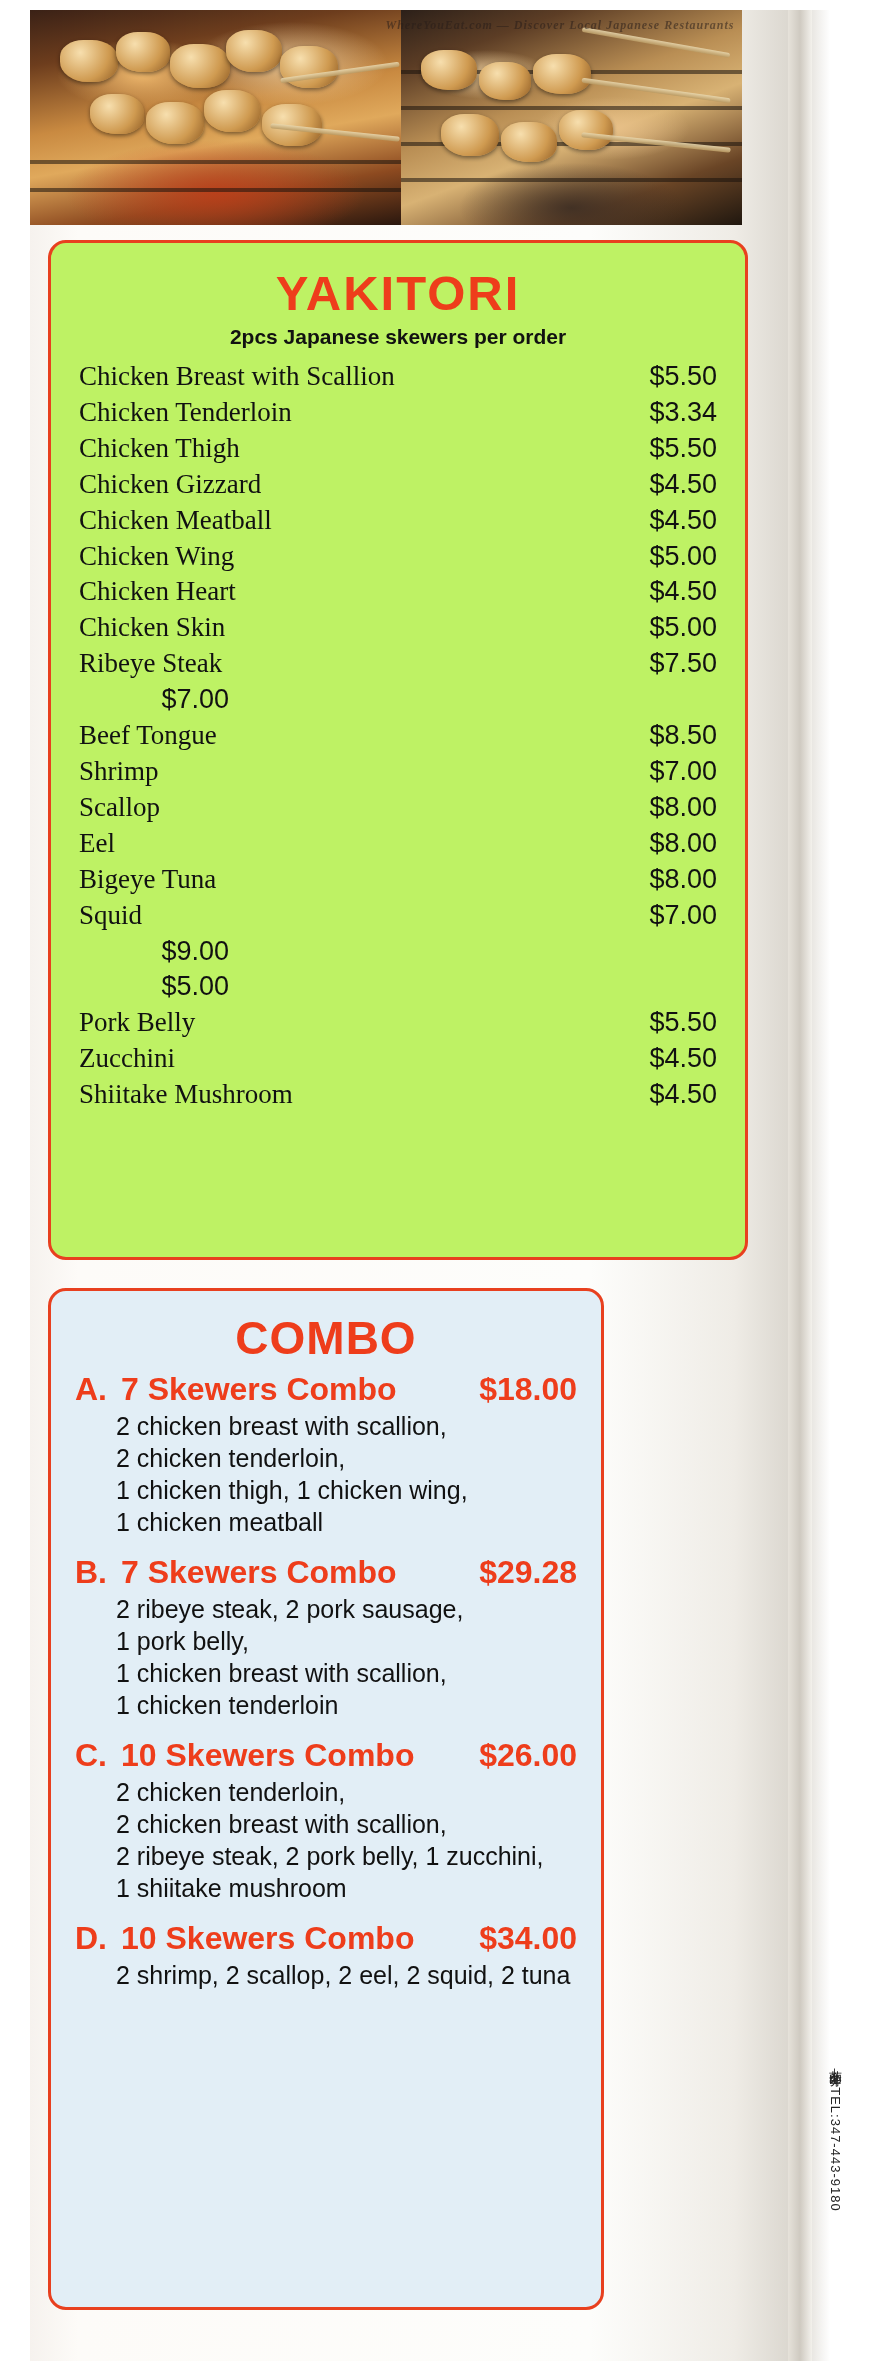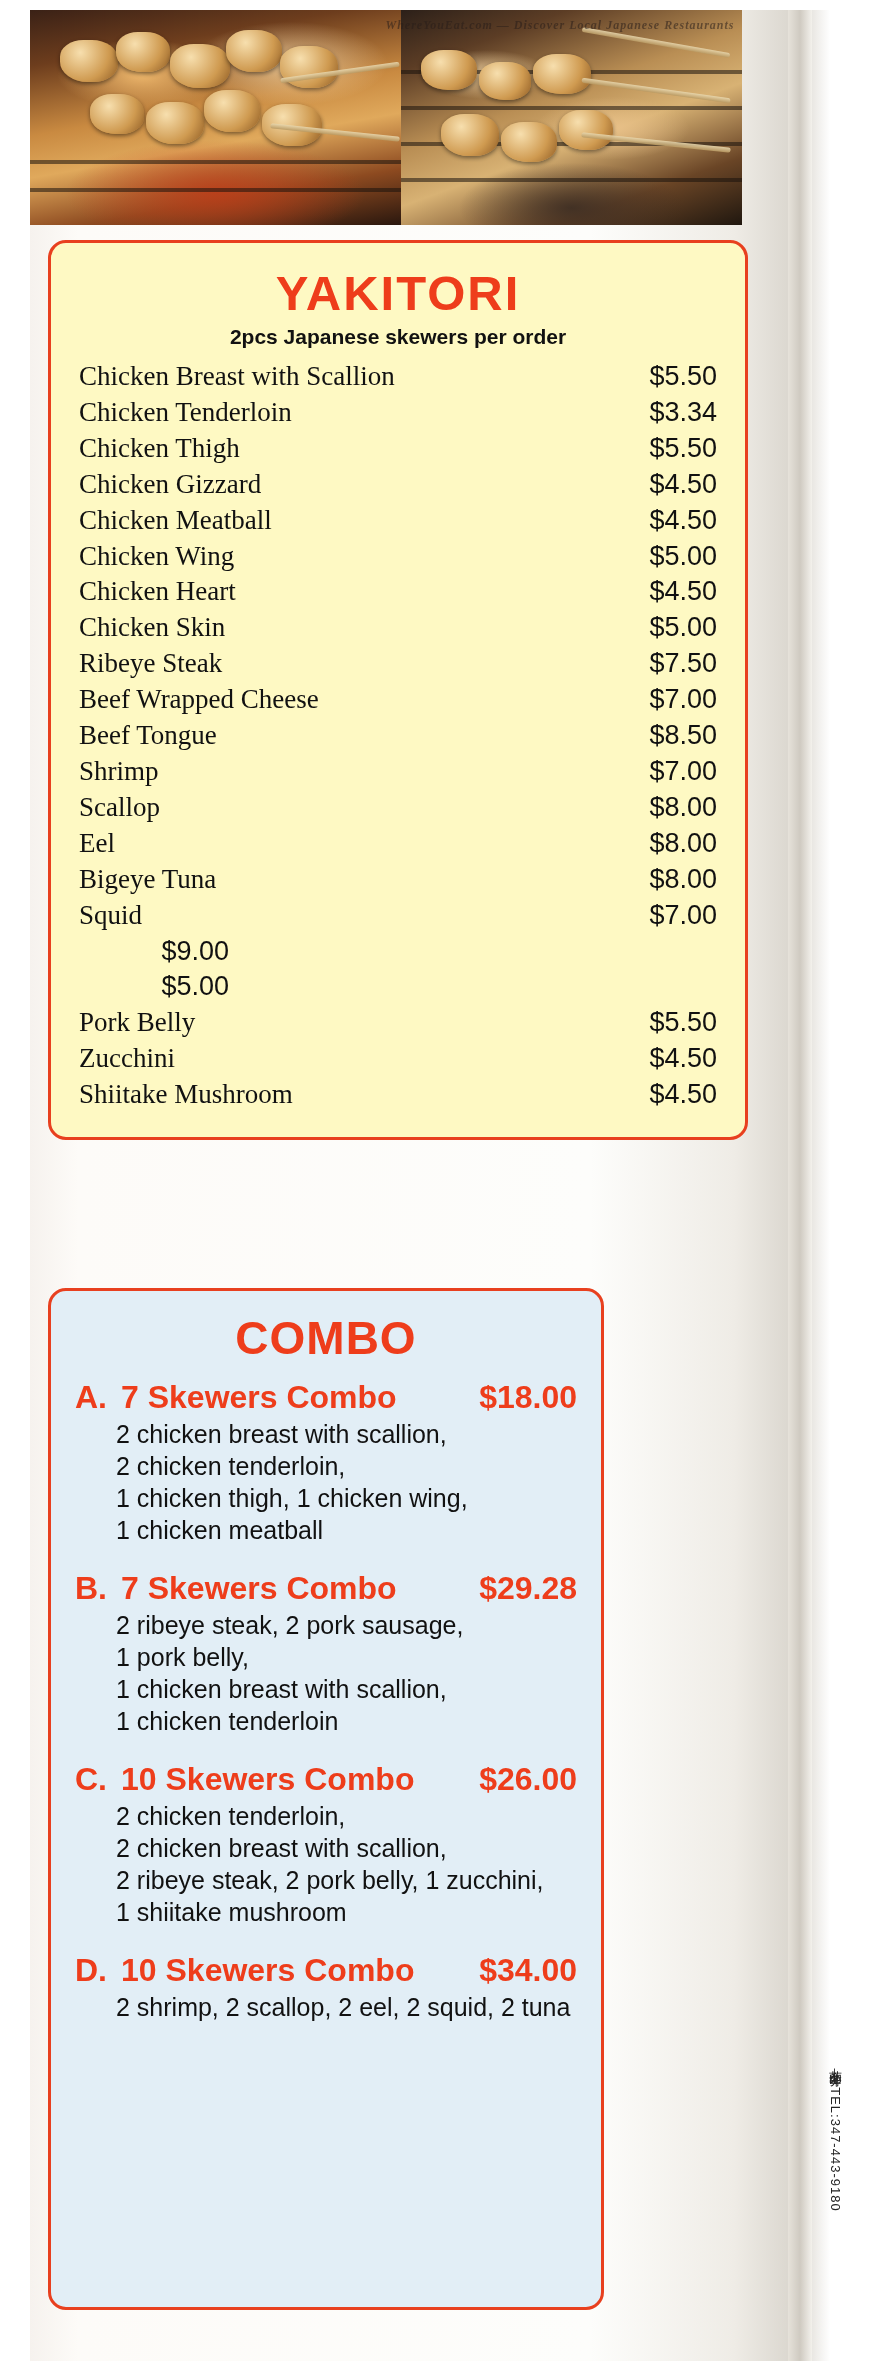--- a/index.html
+++ b/index.html
@@ -114,23 +114,23 @@
     position: absolute;
     border-radius: 18px;
     box-sizing: border-box;
   }
 
   
   #yakitori-card {
     left: 48px;
     top: 240px;
     width: 700px;
-    height: 900px;
+    height: 1020px;
     border: 3px solid #e8401f;
-    background: #fef9c3;
+    background: #bef264;
   }
   .card-title {
     text-align: center;
     color: #ee3d1b;
     font-size: 49px;
     font-weight: bold;
     letter-spacing: 2px;
     margin-top: 22px;
     font-family: "Liberation Sans", sans-serif;
   }
@@ -175,21 +175,21 @@
   .combo-item { margin-bottom: 16px; }
   .combo-head {
     display: flex;
     align-items: baseline;
     color: #ee3d1b;
     font-size: 32px;
     font-weight: bold;
   }
   .combo-letter { width: 46px; }
   .combo-name { flex: 1; }
-  .combo-price { text-align: right; margin-top: 8px; }
+  .combo-price { text-align: right; }
   .combo-desc {
     color: #111111;
     font-size: 25px;
     line-height: 1.28;
     margin-top: 2px;
     margin-left: 41px;
   }
 
   
   .side-note {
@@ -280,21 +280,20 @@
         </div>
         <div class="menu-row">
           <span class="name">Chicken Skin</span>
           <span class="price">$5.00</span>
         </div>
         <div class="menu-row">
           <span class="name">Ribeye Steak</span>
           <span class="price">$7.50</span>
         </div>
         <div class="menu-row">
-          <span class="name">Beef Wrapped Cheese</span>
           <span class="price">$7.00</span>
         </div>
         <div class="menu-row">
           <span class="name">Beef Tongue</span>
           <span class="price">$8.50</span>
         </div>
         <div class="menu-row">
           <span class="name">Shrimp</span>
           <span class="price">$7.00</span>
         </div>

